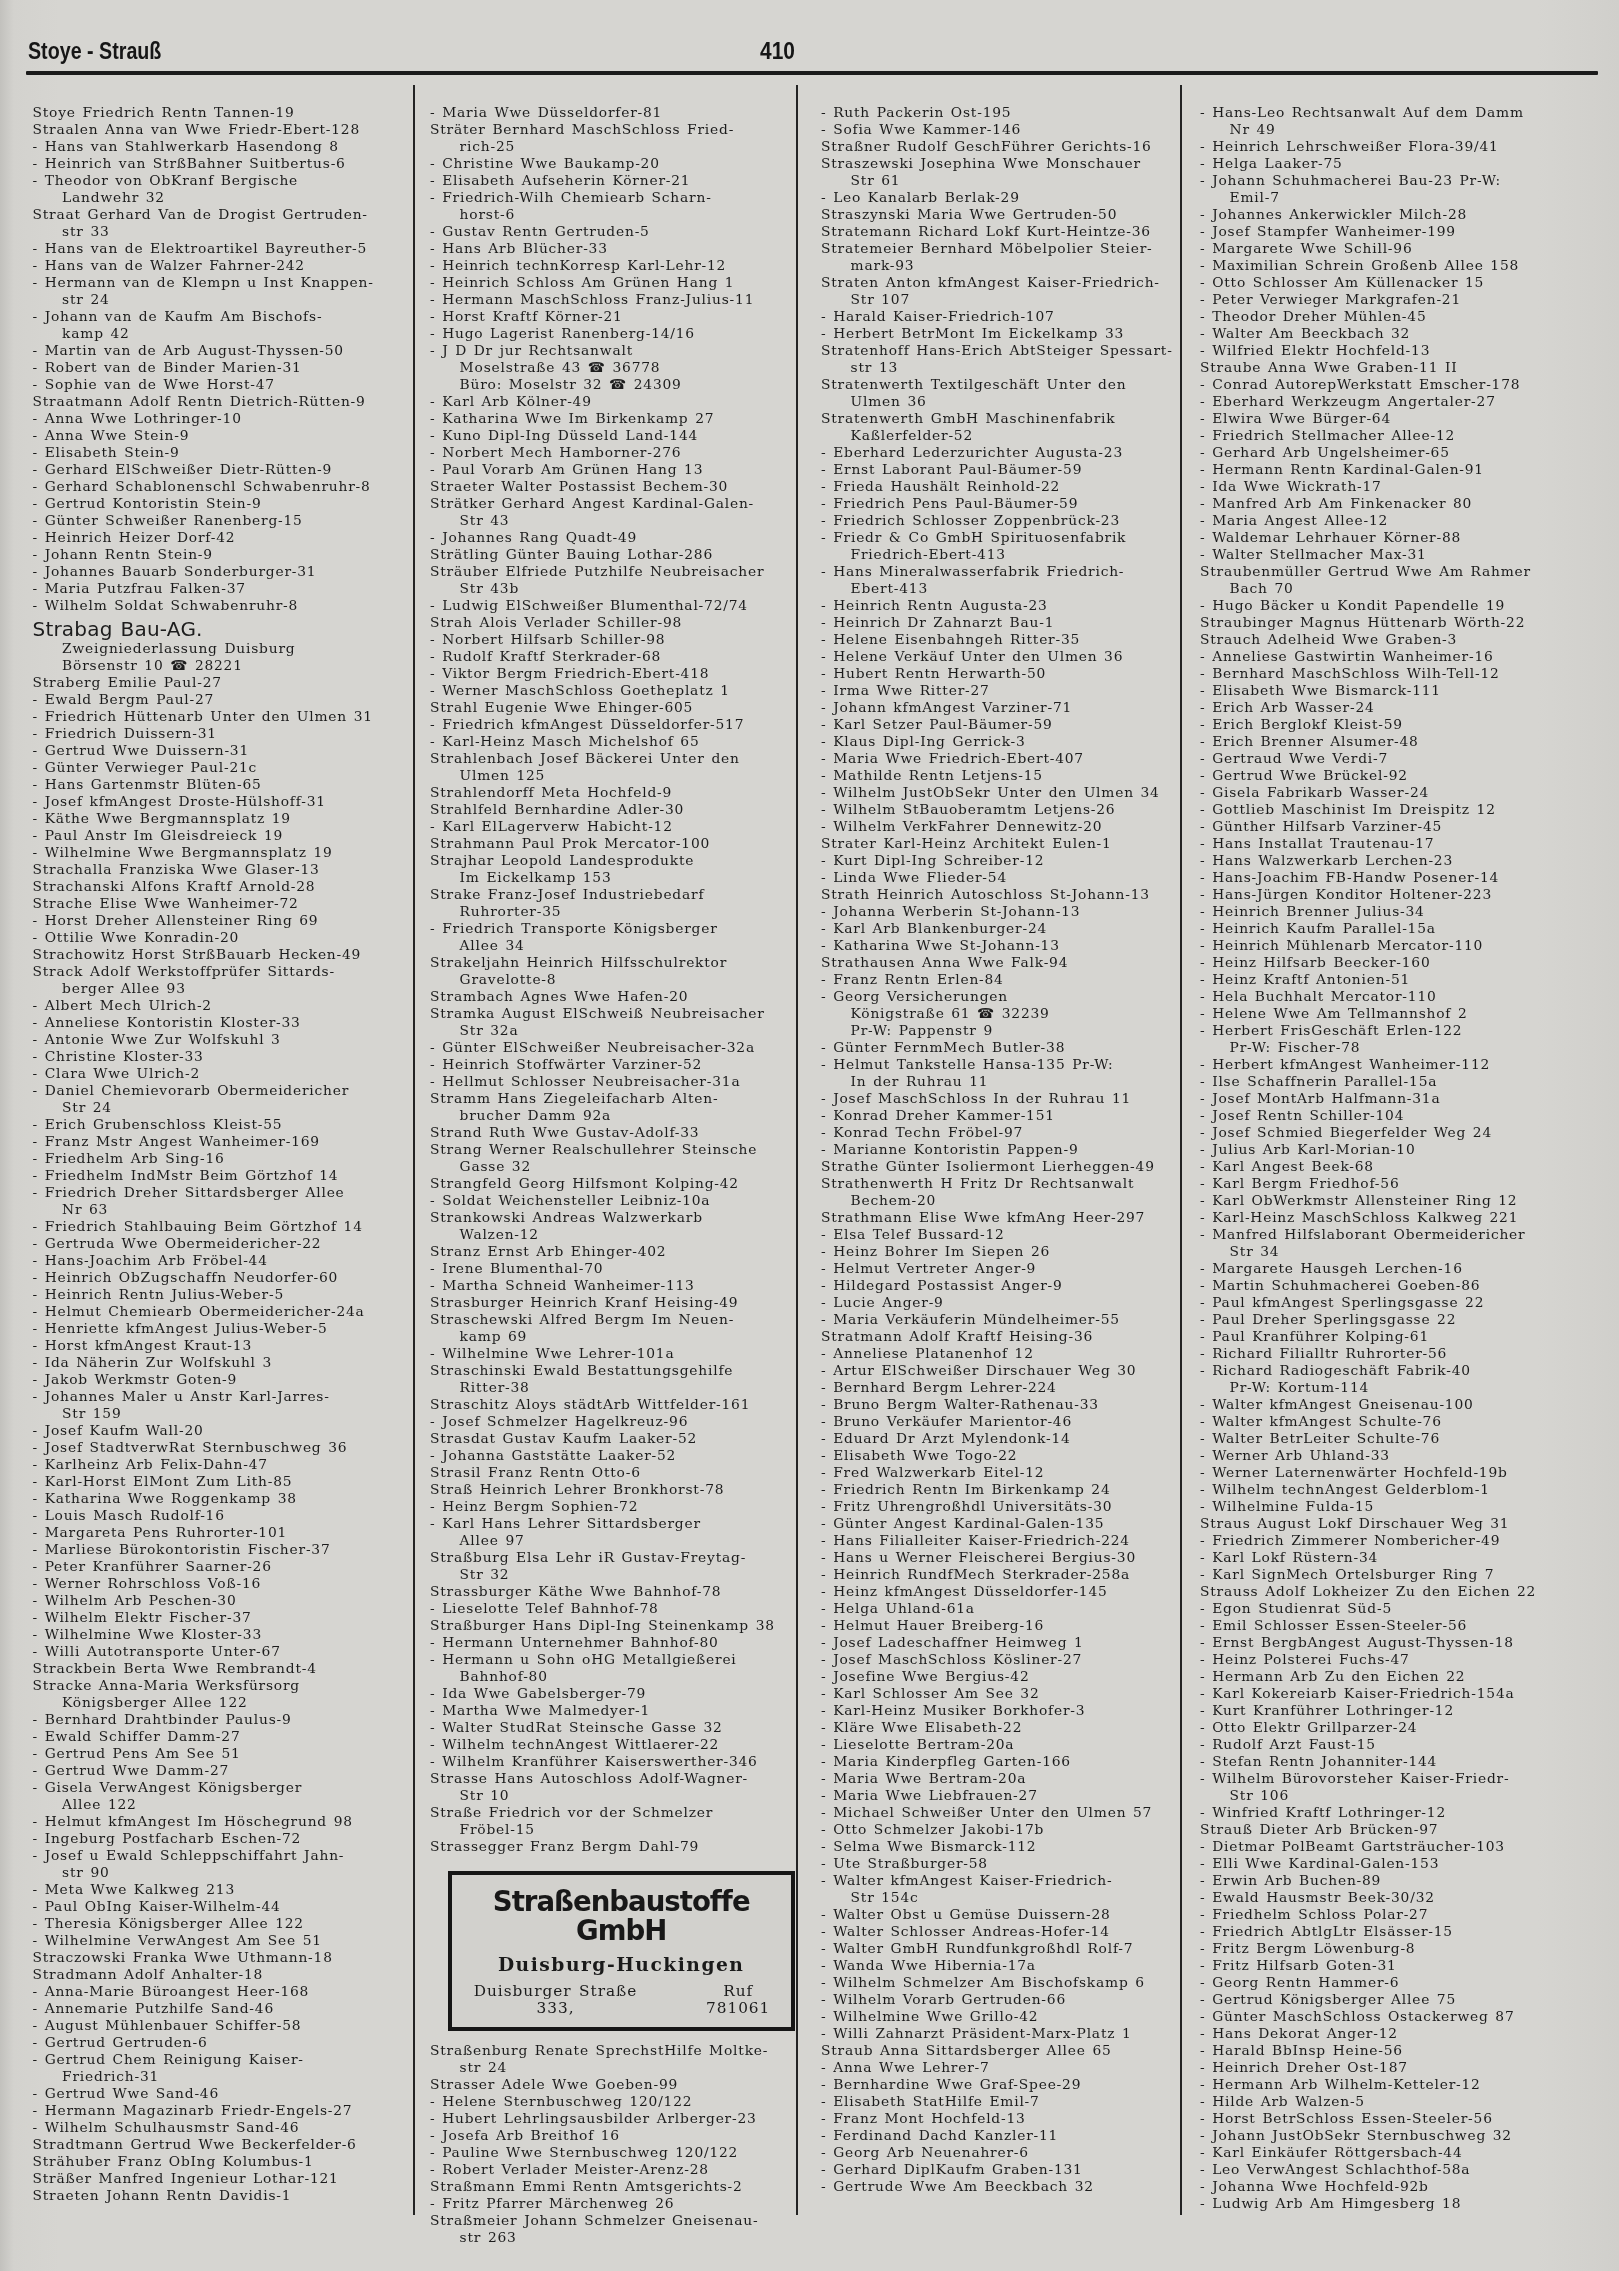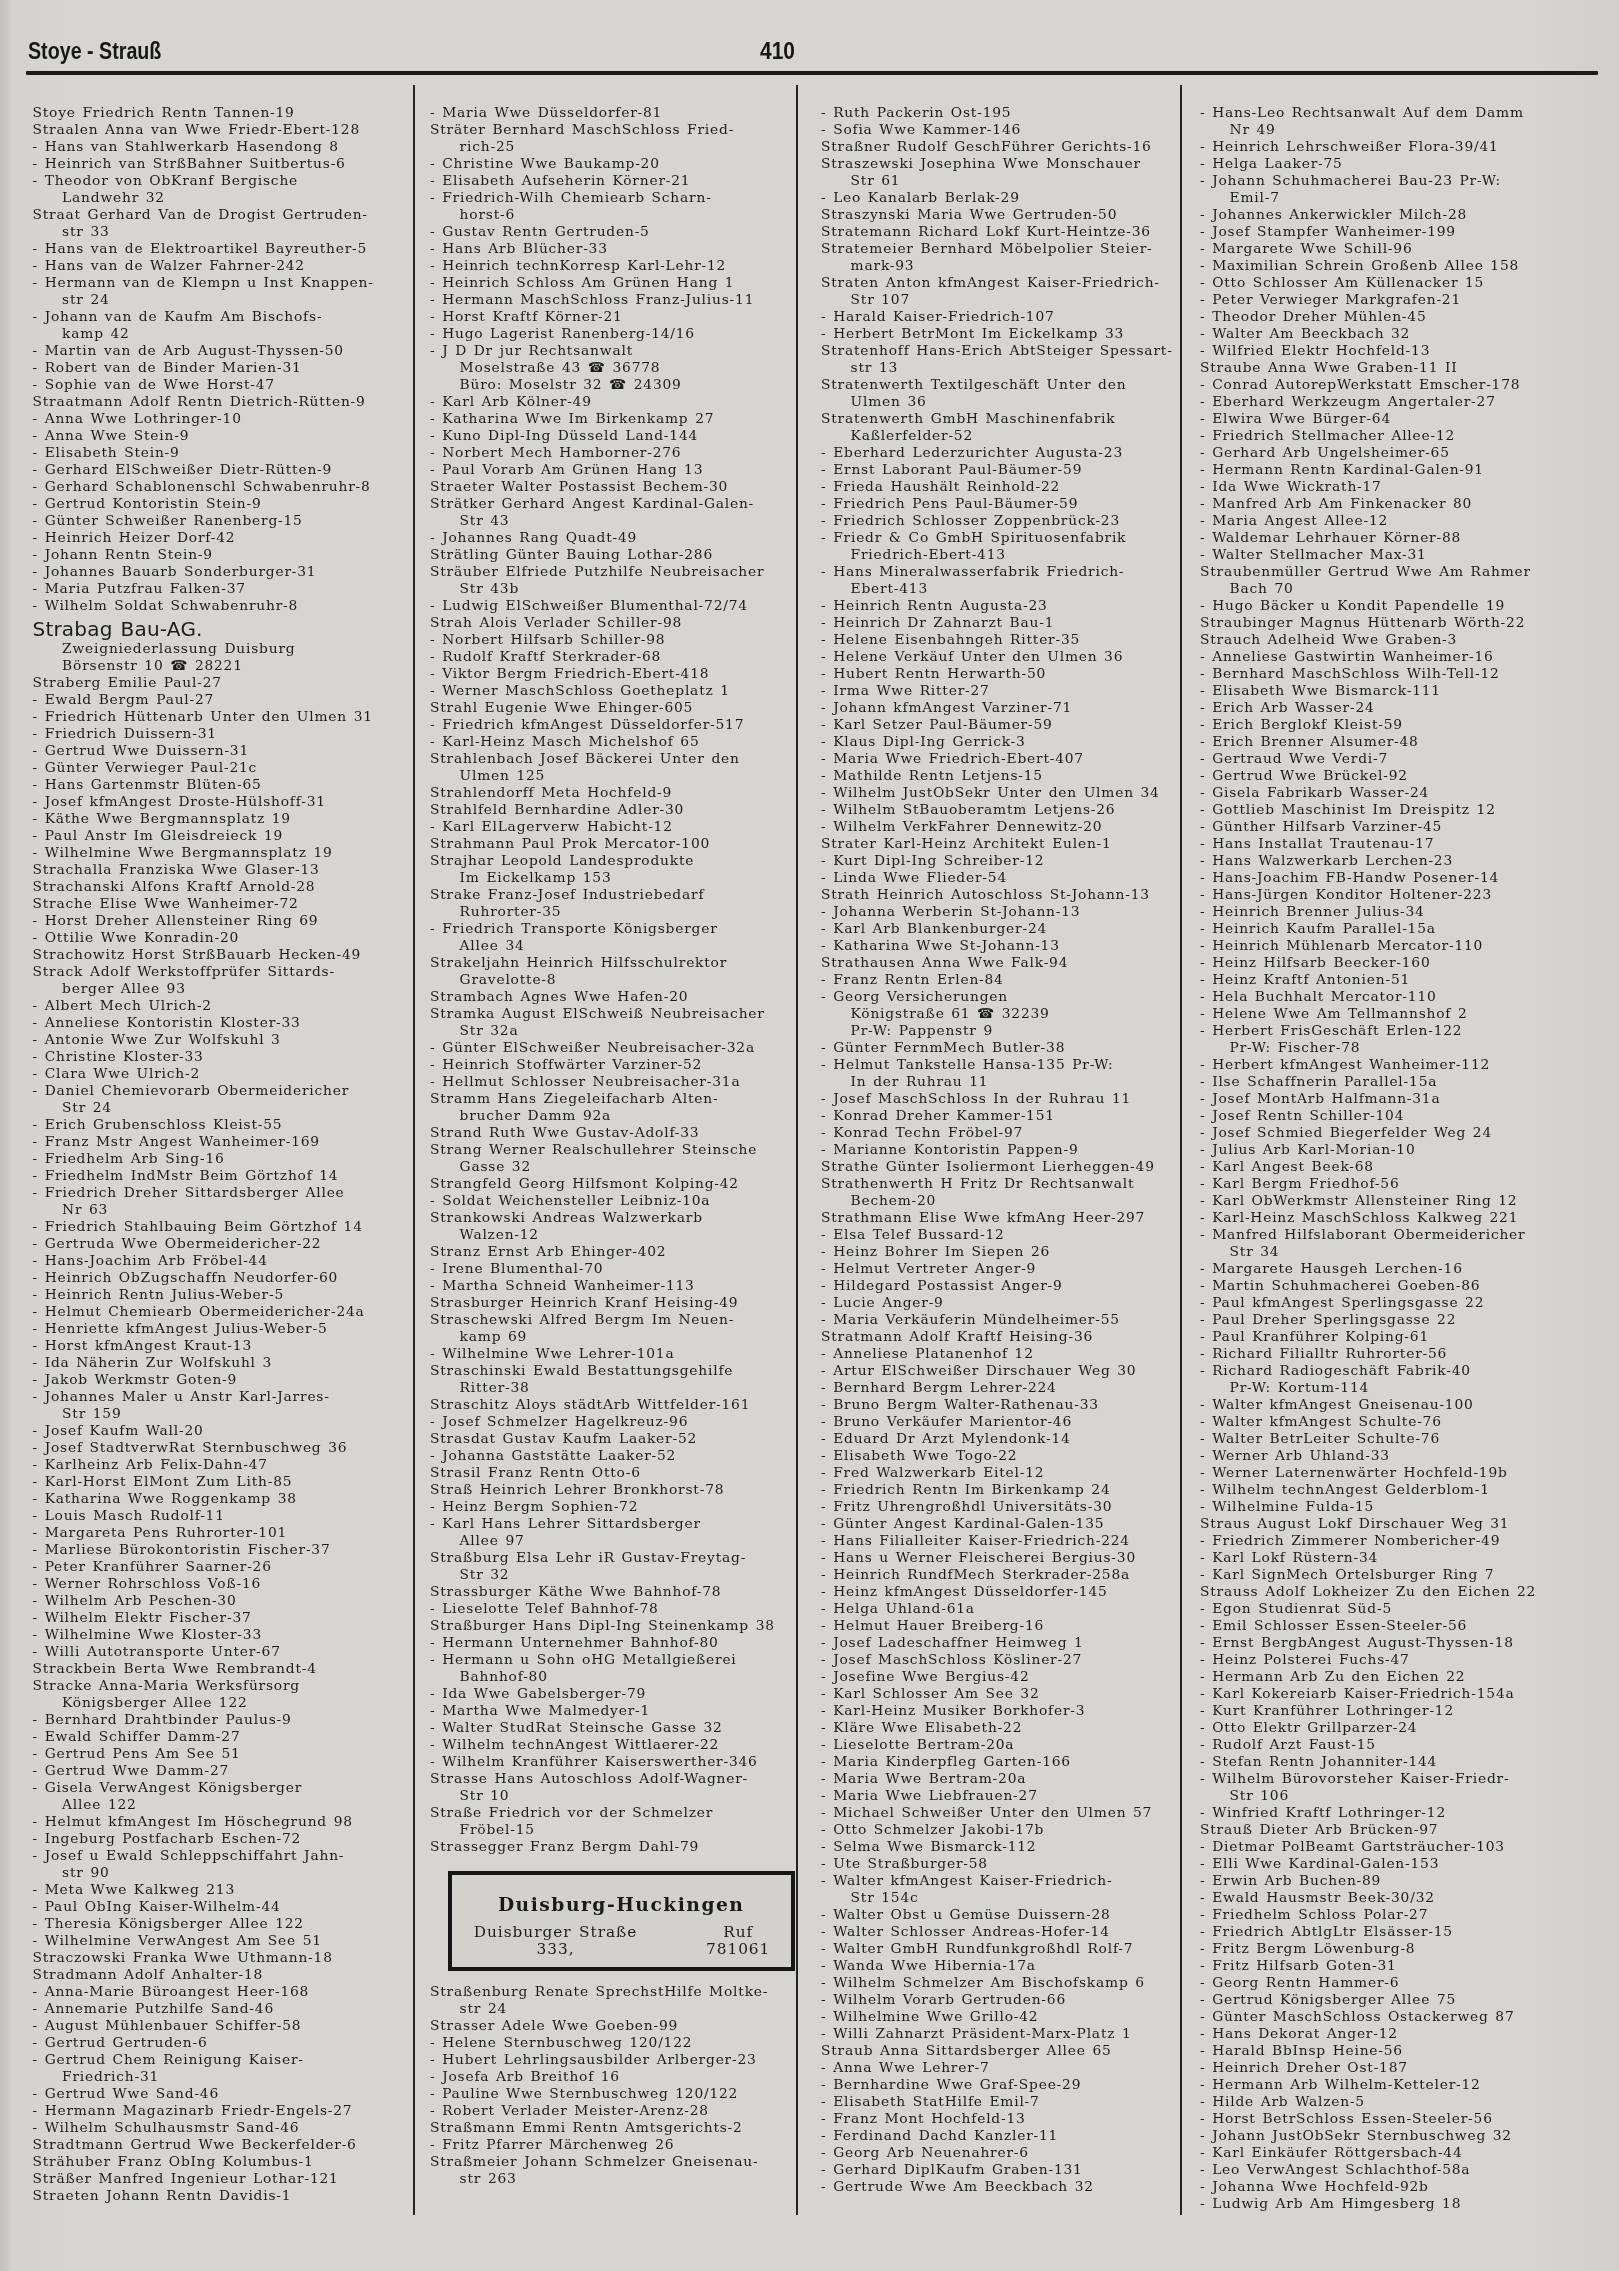--- a/index.html
+++ b/index.html
@@ -165,21 +165,21 @@
       <div class="line">- Horst kfmAngest Kraut-13</div>
       <div class="line">- Ida Näherin Zur Wolfskuhl 3</div>
       <div class="line">- Jakob Werkmstr Goten-9</div>
       <div class="line">- Johannes Maler u Anstr Karl-Jarres-</div>
       <div class="line cont">Str 159</div>
       <div class="line">- Josef Kaufm Wall-20</div>
       <div class="line">- Josef StadtverwRat Sternbuschweg 36</div>
       <div class="line">- Karlheinz Arb Felix-Dahn-47</div>
       <div class="line">- Karl-Horst ElMont Zum Lith-85</div>
       <div class="line">- Katharina Wwe Roggenkamp 38</div>
-      <div class="line">- Louis Masch Rudolf-11</div>
+      <div class="line">- Louis Masch Rudolf-16</div>
       <div class="line">- Margareta Pens Ruhrorter-101</div>
       <div class="line">- Marliese Bürokontoristin Fischer-37</div>
       <div class="line">- Peter Kranführer Saarner-26</div>
       <div class="line">- Werner Rohrschloss Voß-16</div>
       <div class="line">- Wilhelm Arb Peschen-30</div>
       <div class="line">- Wilhelm Elektr Fischer-37</div>
       <div class="line">- Wilhelmine Wwe Kloster-33</div>
       <div class="line">- Willi Autotransporte Unter-67</div>
       <div class="line">Strackbein Berta Wwe Rembrandt-4</div>
       <div class="line">Stracke Anna-Maria Werksfürsorg</div>
@@ -312,20 +312,21 @@
       <div class="line">- Martha Wwe Malmedyer-1</div>
       <div class="line">- Walter StudRat Steinsche Gasse 32</div>
       <div class="line">- Wilhelm technAngest Wittlaerer-22</div>
       <div class="line">- Wilhelm Kranführer Kaiserswerther-346</div>
       <div class="line">Strasse Hans Autoschloss Adolf-Wagner-</div>
       <div class="line cont">Str 10</div>
       <div class="line">Straße Friedrich vor der Schmelzer</div>
       <div class="line cont">Fröbel-15</div>
       <div class="line">Strassegger Franz Bergm Dahl-79</div>
   <div class="adbox">
+    <div class="ad-title">Straßenbaustoffe GmbH</div>
     <div class="ad-sub">Duisburg-Huckingen</div>
     <div class="ad-addr">
       <span>Duisburger Straße 333,</span>
       <span>Ruf 781061</span>
     </div>
   </div>
 <div class="line">Straßenburg Renate SprechstHilfe Moltke-</div>
       <div class="line cont">str 24</div>
       <div class="line">Strasser Adele Wwe Goeben-99</div>
       <div class="line">- Helene Sternbuschweg 120/122</div>

